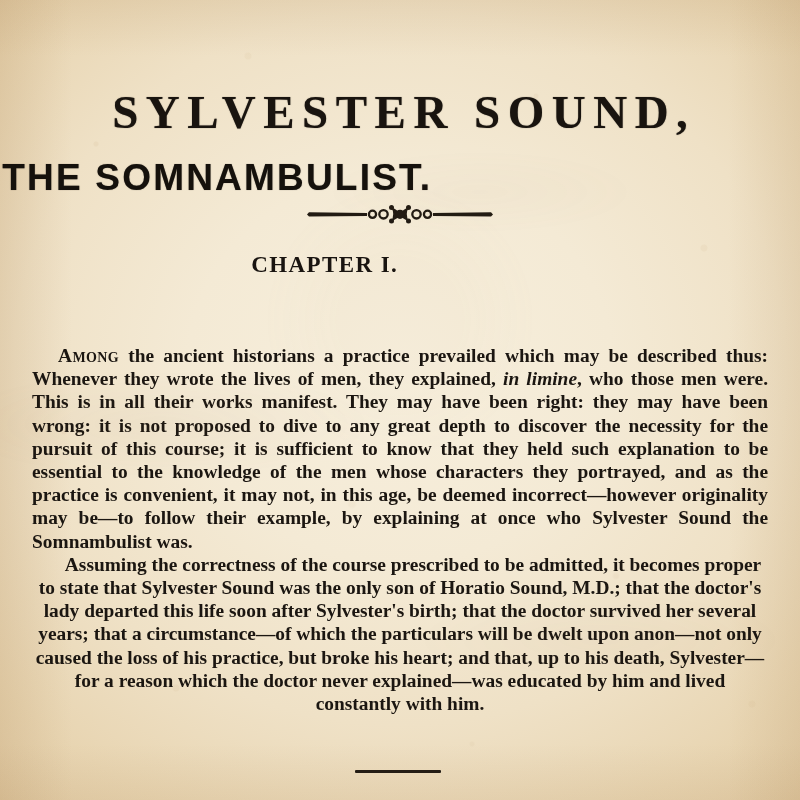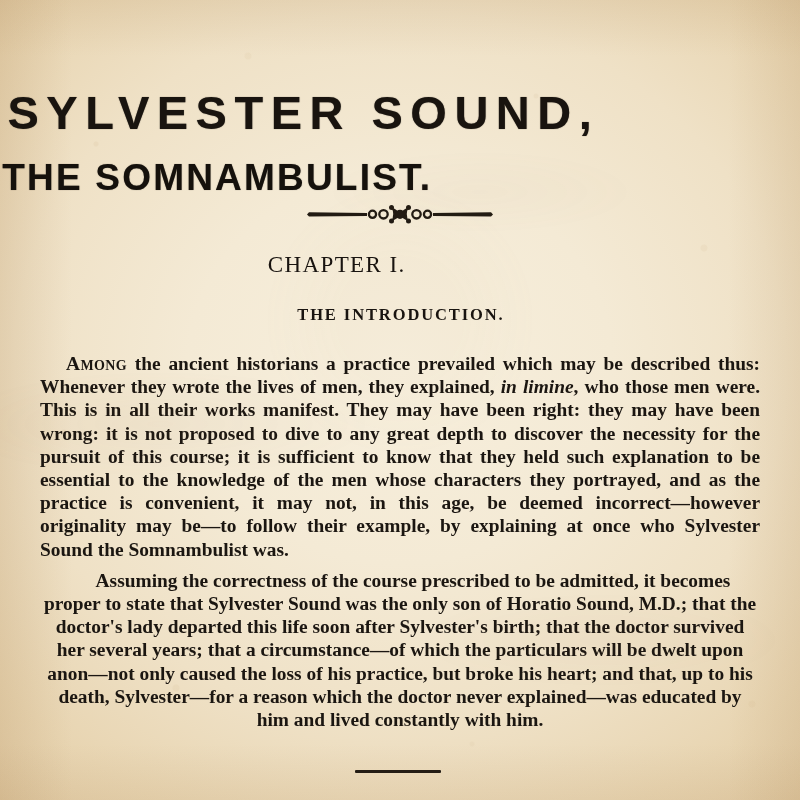--- a/index.html
+++ b/index.html
@@ -65,22 +65,22 @@
     width: 800px;
     height: 800px;
   }
 
   
   .title-main {
     position: absolute;
     top: 58px;
     left: 0;
     width: 800px;
-    text-align: left;
-    font-family: Liberation Sans, sans-serif;
+    text-align: center;
+    font-family: Liberation Serif, serif;
     font-size: 47px;
     letter-spacing: 7.5px;
     color: #19140f;
     text-indent: 7.5px;
     line-height: 1;
     text-shadow: 0 0 1.1px rgba(25,20,15,.55);
   }
   .title-sub {
     position: absolute;
     top: 128px;
@@ -103,25 +103,25 @@
     top: 203px;
     left: 0;
     width: 800px;
     text-align: center;
     line-height: 0;
   }
 
   .chapter-line {
     position: absolute;
     top: 253px;
-    left: 16px;
+    left: 4px;
     width: 640px;
     text-align: center;
     font-family: "Liberation Serif", serif;
-    font-weight: normal;
+    font-weight: bold;
     font-size: 23px;
     letter-spacing: 1.4px;
     color: #191410;
     text-indent: 1.4px;
     line-height: 1;
   }
   .section-line {
     position: absolute;
     top: 307px;
     left: 0;
@@ -143,21 +143,21 @@
     left: 32px;
     width: 736px;
     font-family: "Liberation Serif", serif;
     font-size: 19.4px;
     line-height: 23.2px;
     color: #1b1611;
     font-weight: 600;
     -webkit-font-smoothing: none;
   }
   #body-text p {
-    margin: 8px;
+    margin: 0;
     text-align: justify;
     text-justify: inter-word;
   }
   #body-text p.indented { text-indent: 26px; }
   #body-text p:last-child { text-align: center; }
 
   .smallcaps {
     font-variant: small-caps;
     font-weight: bold;
     letter-spacing: .4px;
@@ -221,21 +221,20 @@
 
         <circle cx="111.5" cy="11.3" r="4.2" fill="none" stroke="#221b13" stroke-width="2.3"></circle>
         <circle cx="122.5" cy="11.3" r="3.6" fill="none" stroke="#221b13" stroke-width="2.3"></circle>
 
         <path d="M188 11.6 L186 9.3 L128 9.9 L128 13.0 L186 13.6 Z" fill="#221b13"></path>
       </svg>
     </div>
 
     <div class="chapter-line">CHAPTER I.</div>
 
-    <div class="section-line">THE INTRODUCTION.</div>
 
     <div id="body-text">
       <p class="indented"><span class="smallcaps">Among</span><span> the ancient historians a practice prevailed which may be described thus: Whenever they wrote the lives of men, they explained, </span><span class="ital">in limine</span><span>, who those men were. This is in all their works manifest. They may have been right: they may have been wrong: it is not proposed to dive to any great depth to discover the necessity for the pursuit of this course; it is sufficient to know that they held such explanation to be essential to the knowledge of the men whose characters they portrayed, and as the practice is convenient, it may not, in this age, be deemed incorrect—however originality may be—to follow their example, by explaining at once who Sylvester Sound the Somnambulist was.</span></p>
 
       <p class="indented">Assuming the correctness of the course prescribed to be admitted, it becomes proper to state that Sylvester Sound was the only son of Horatio Sound, M.D.; that the doctor's lady departed this life soon after Sylvester's birth; that the doctor survived her several years; that a circumstance—of which the particulars will be dwelt upon anon—not only caused the loss of his practice, but broke his heart; and that, up to his death, Sylvester—for a reason which the doctor never explained—was educated by him and lived constantly with him.</p>
     </div>
 
     <div class="bottom-rule"></div>
 
   </div>

